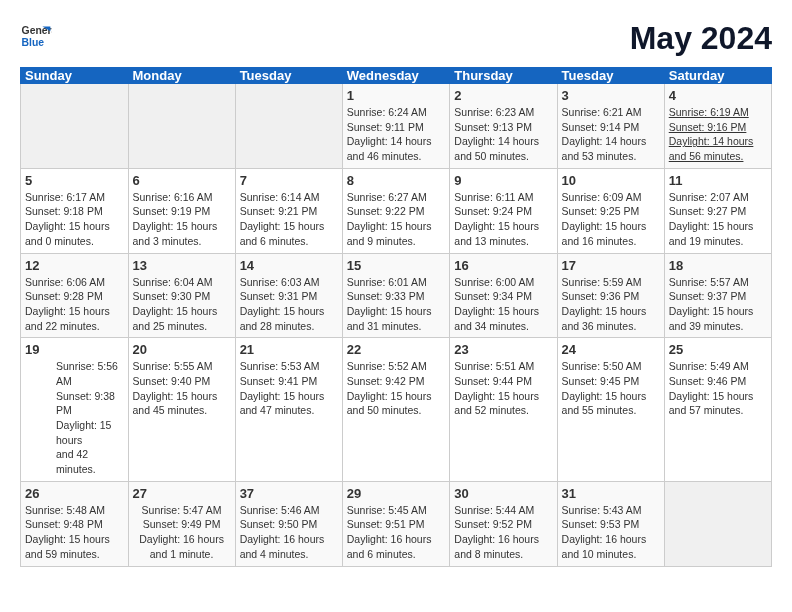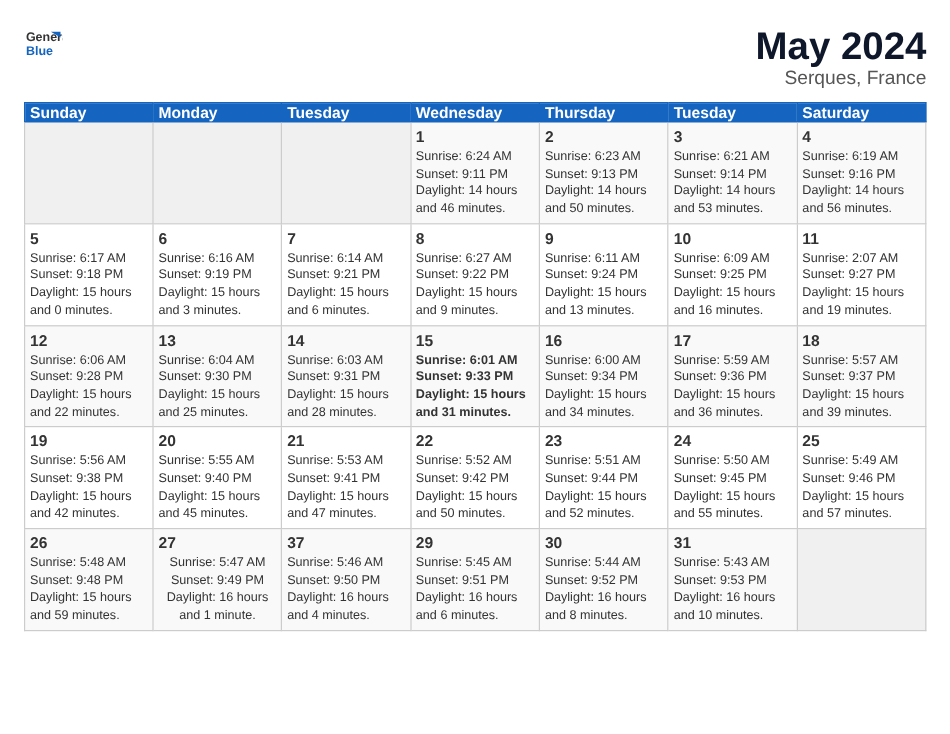--- a/index.html
+++ b/index.html
@@ -84,21 +84,20 @@
 <div class="header">
   <div class="logo">
     <svg class="logo-icon" viewBox="0 0 40 40">
       <text x="2" y="18" font-size="13" font-weight="bold" fill="#333">General</text>
       <text x="2" y="32" font-size="13" font-weight="bold" fill="#1565c0">Blue</text>
       <polygon points="28,8 38,14 38,8" fill="#1565c0"></polygon>
     </svg>
   </div>
   <div class="title-block">
     <div class="month-year">May 2024</div>
-    <div class="location">Serques, France</div>
   </div>
 </div>
 
 <table>
   <thead>
     <tr>
     <th>Sunday</th>
         <th>Monday</th>
         <th>Tuesday</th>
         <th>Wednesday</th>
@@ -128,21 +127,21 @@
         </td>
         <td>
           <span class="day-num">3</span>
           <div class="day-info" style="white-space: pre-line;">Sunrise: 6:21 AM
 Sunset: 9:14 PM
 Daylight: 14 hours
 and 53 minutes.</div>
         </td>
         <td>
           <span class="day-num">4</span>
-          <div class="day-info" style="white-space: pre-line;">Sunrise: 6:19 AM
+          <div class="day-info" style="white-space: pre-line; text-decoration: underline;">Sunrise: 6:19 AM
 Sunset: 9:16 PM
 Daylight: 14 hours
 and 56 minutes.</div>
         </td>
       </tr>
       <tr>
         <td>
           <span class="day-num">5</span>
           <div class="day-info" style="white-space: pre-line;">Sunrise: 6:17 AM
 Sunset: 9:18 PM
@@ -209,21 +208,21 @@
         </td>
         <td>
           <span class="day-num">14</span>
           <div class="day-info" style="white-space: pre-line;">Sunrise: 6:03 AM
 Sunset: 9:31 PM
 Daylight: 15 hours
 and 28 minutes.</div>
         </td>
         <td>
           <span class="day-num">15</span>
-          <div class="day-info" style="white-space: pre-line; font-weight: bold;">Sunrise: 6:01 AM
+          <div class="day-info" style="white-space: pre-line;">Sunrise: 6:01 AM
 Sunset: 9:33 PM
 Daylight: 15 hours
 and 31 minutes.</div>
         </td>
         <td>
           <span class="day-num">16</span>
           <div class="day-info" style="white-space: pre-line;">Sunrise: 6:00 AM
 Sunset: 9:34 PM
 Daylight: 15 hours
 and 34 minutes.</div>
@@ -239,21 +238,21 @@
           <span class="day-num">18</span>
           <div class="day-info" style="white-space: pre-line;">Sunrise: 5:57 AM
 Sunset: 9:37 PM
 Daylight: 15 hours
 and 39 minutes.</div>
         </td>
       </tr>
       <tr>
         <td>
           <span class="day-num">19</span>
-          <div class="day-info" style="white-space: pre-line;">Sunrise: 5:56 AM
+          <div class="day-info" style="white-space: pre-line; margin-left: 31px;">Sunrise: 5:56 AM
 Sunset: 9:38 PM
 Daylight: 15 hours
 and 42 minutes.</div>
         </td>
         <td>
           <span class="day-num">20</span>
           <div class="day-info" style="white-space: pre-line;">Sunrise: 5:55 AM
 Sunset: 9:40 PM
 Daylight: 15 hours
 and 45 minutes.</div>

